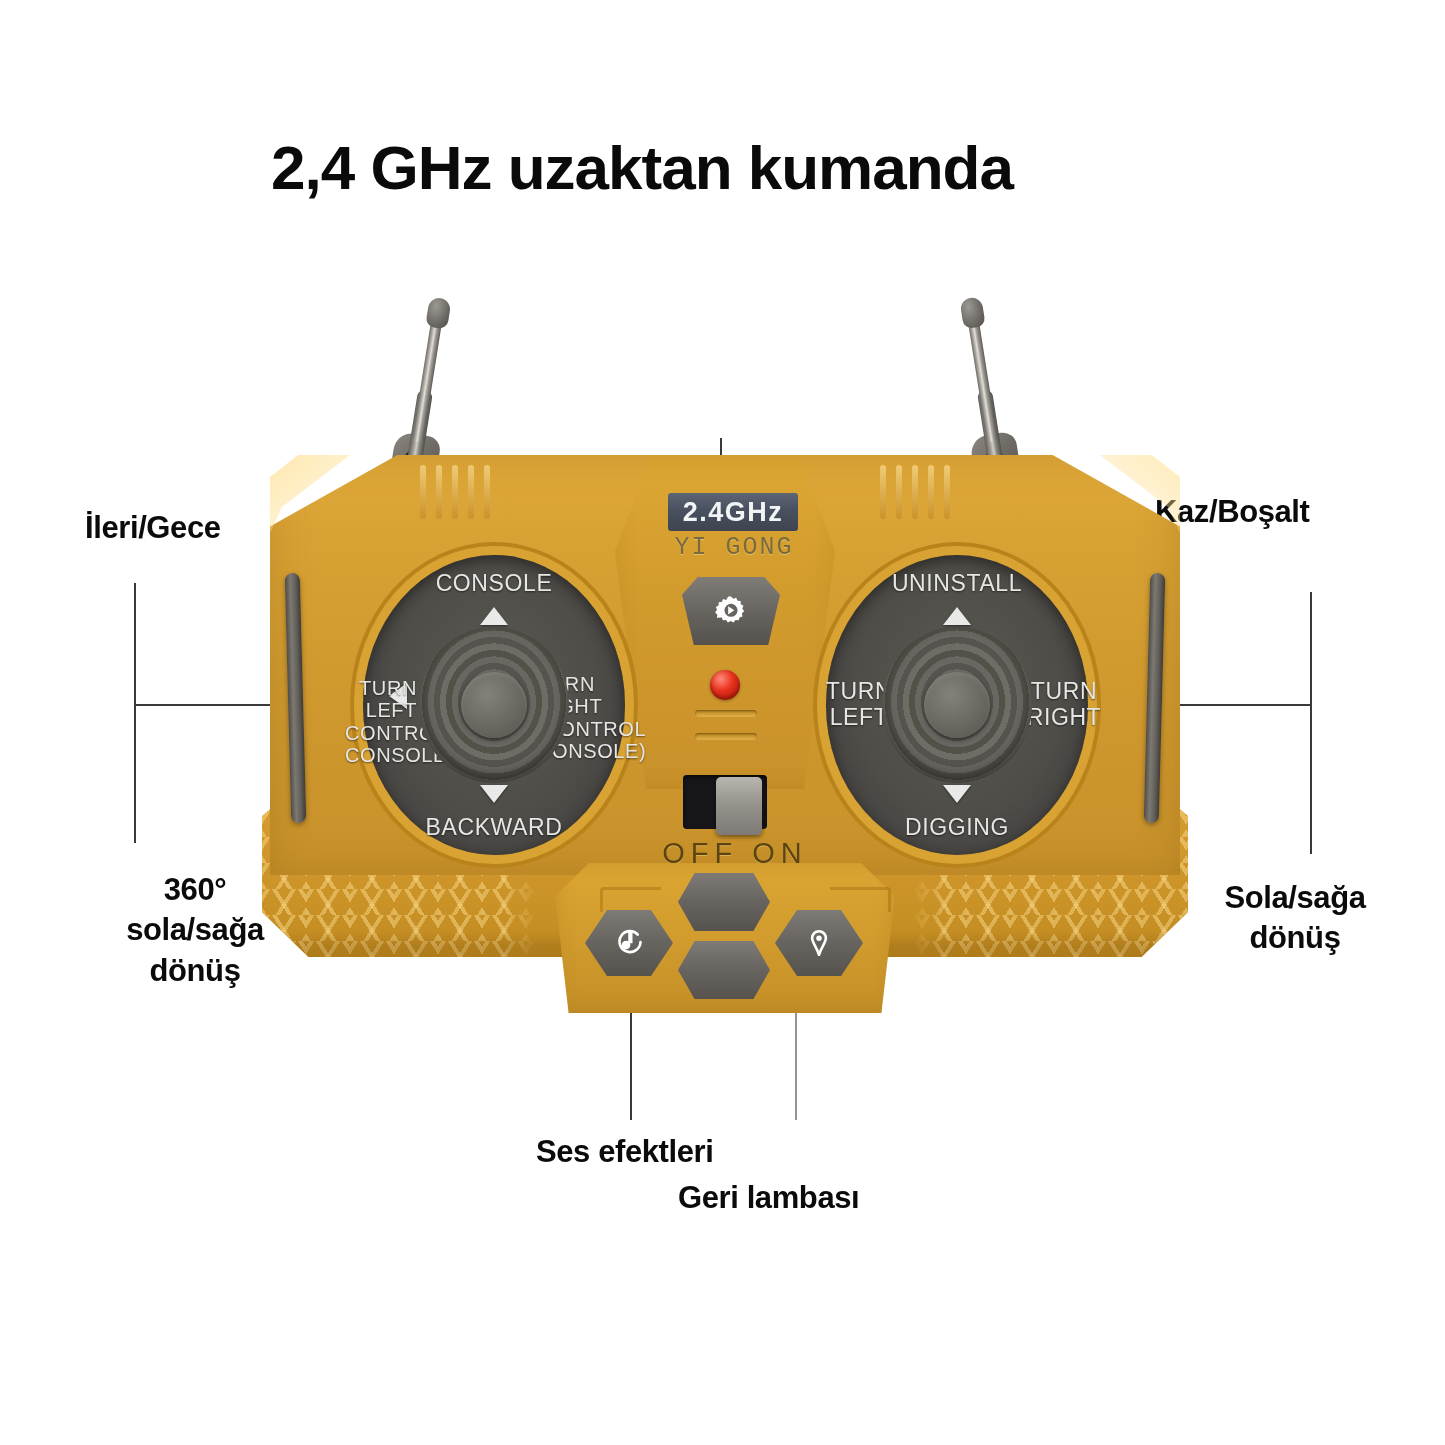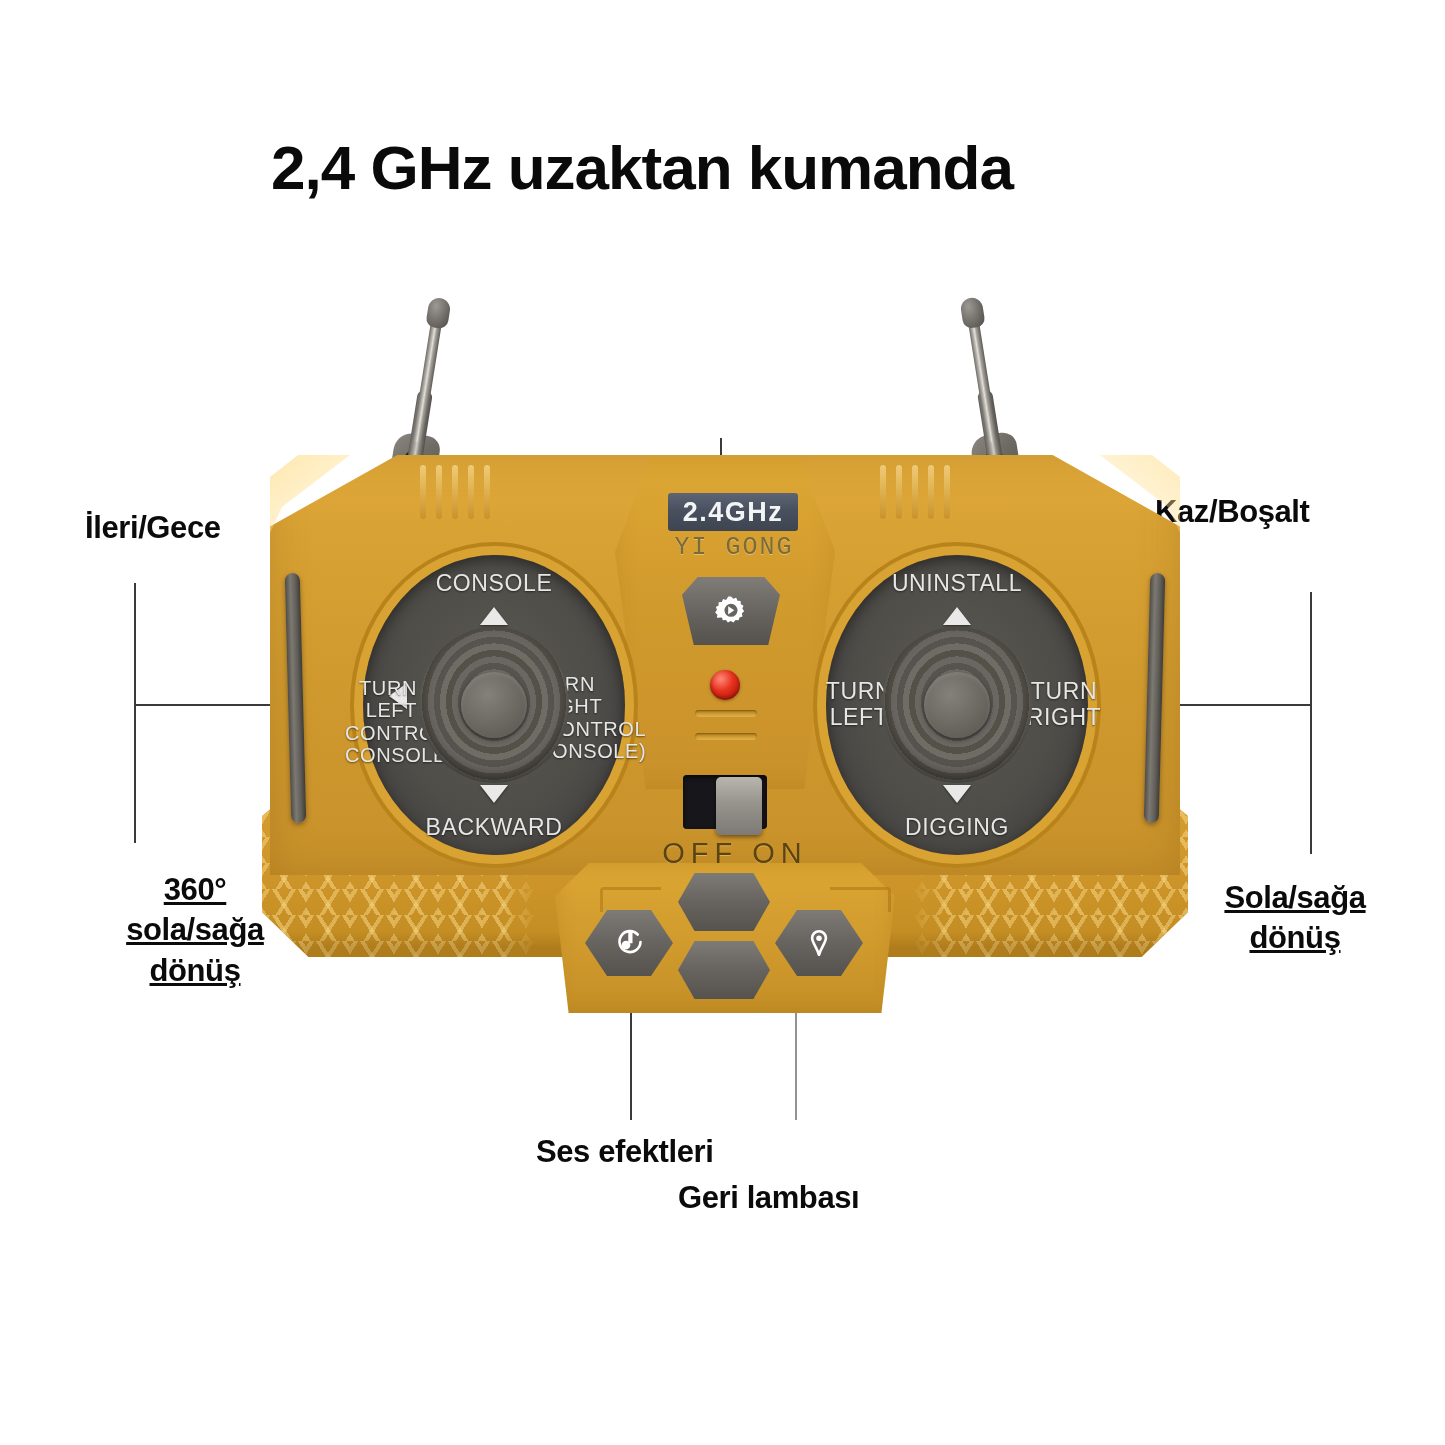--- a/index.html
+++ b/index.html
@@ -22,21 +22,21 @@
   }
 
   
   .lbl{
     position:absolute;
     font-size:31px;font-weight:700;color:#0b0b0b;
     letter-spacing:-0.4px;line-height:1.30;
     white-space:pre-line;
     font-family:"Liberation Sans", sans-serif;
   }
-  .lbl.ctr{text-align:center;text-decoration:underline;}
+  .lbl.ctr{text-align:center;}
   .lbl.lft{text-align:left;}
 
   #lbl-ileri{left:85px;top:508px;}
   #lbl-360{left:60px;top:870px;width:270px;text-align:center;}
   #lbl-otomatik{left:536px;top:385px;}
   #lbl-kaz{left:1155px;top:492px;}
   #lbl-sola{left:1150px;top:878px;width:290px;text-align:center;}
   #lbl-ses{left:520px;top:1132px;margin-left:16px;}
   #lbl-gece{left:678px;top:1178px;}
 

